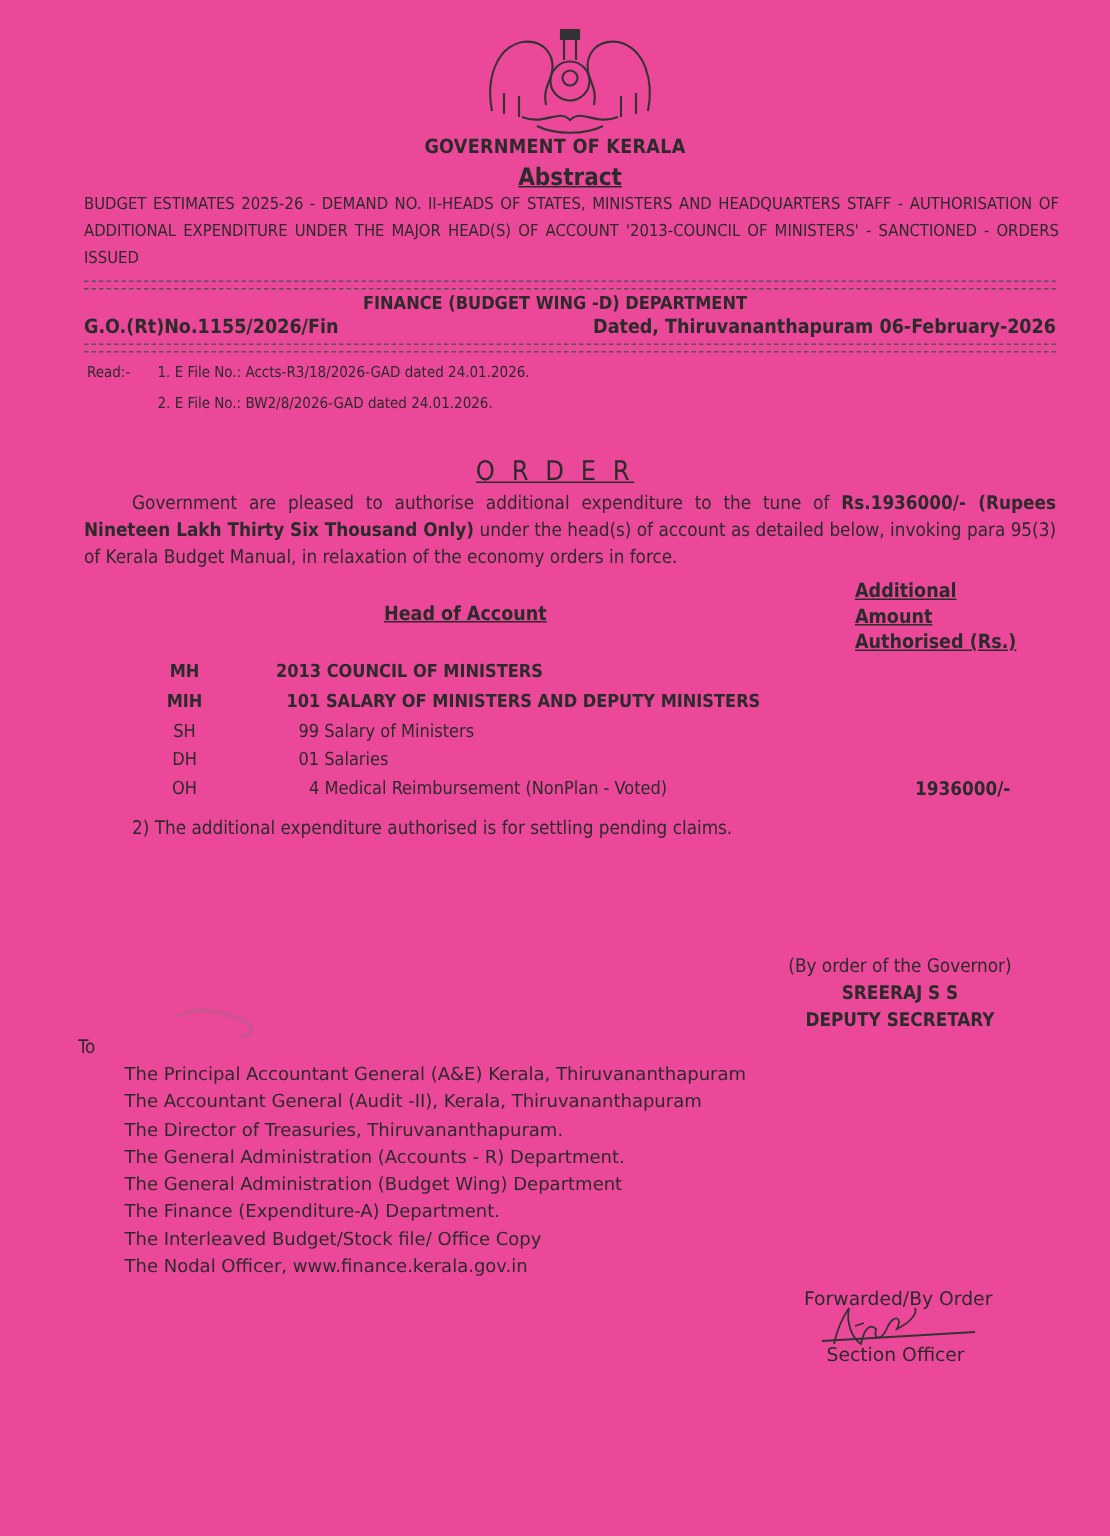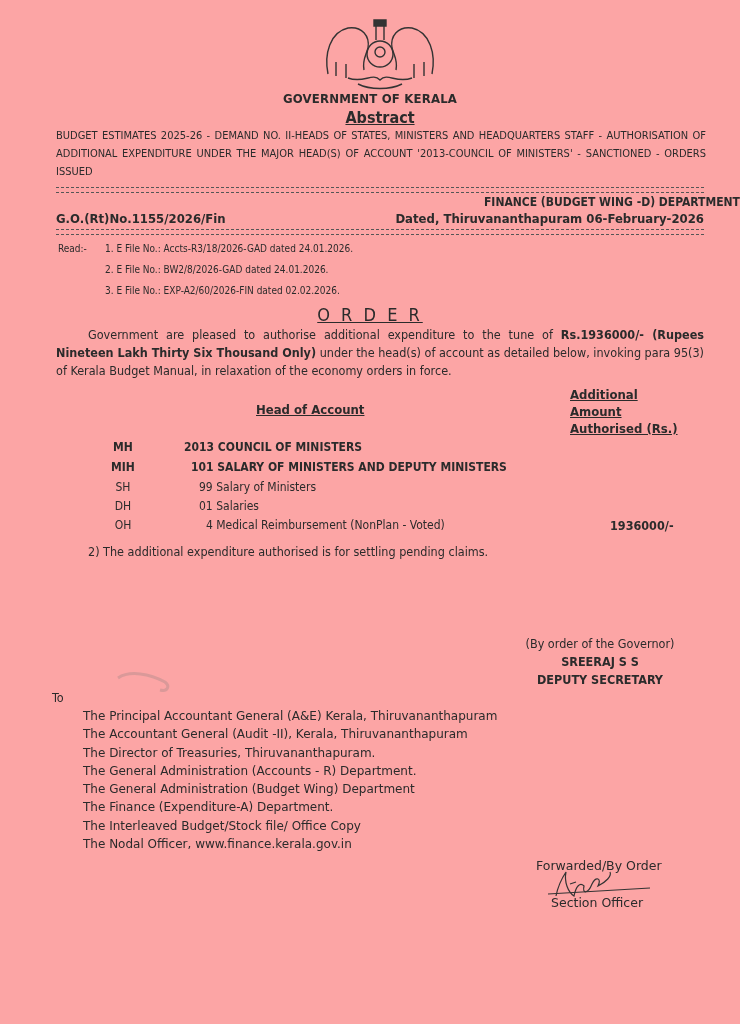--- a/index.html
+++ b/index.html
@@ -1,25 +1,25 @@
 <!DOCTYPE html>
 <html><head>
 <meta charset="utf-8">
 <style>
   html,body{margin:0;padding:0;}
   body{width:740px;height:1024px;background:#f7f6f4;font-family:"DejaVu Sans Condensed","DejaVu Sans",sans-serif;color:#2b2b2b;overflow:hidden;position:relative;}
-  .page{position:absolute;left:0;top:0;width:740px;height:1024px;background:#fca5a5;}
+  .page{position:absolute;left:0;top:0;width:740px;height:1024px;background:#ec4899;}
   .emblem{position:absolute;left:318px;top:14px;width:124px;height:78px;}
   .center{position:absolute;left:0;width:740px;text-align:center;}
   .t-gov{top:91px;font-size:13px;font-weight:bold;letter-spacing:0.2px;}
   .t-abs{top:108px;font-size:16px;font-weight:bold;margin-left:10px;}
   .t-abs span{text-decoration:underline;}
   .subject{position:absolute;left:56px;top:127px;width:650px;font-size:11px;line-height:18px;text-align:justify;}
   .rule{position:absolute;left:56px;width:648px;height:4px;border-top:1px dashed #555;border-bottom:1px dashed #555;}
-  .dept{top:195px;font-size:12px;font-weight:bold;text-align:right;}
+  .dept{top:195px;font-size:12px;font-weight:bold;}
   .gono{position:absolute;left:56px;top:211px;font-size:13px;font-weight:bold;}
   .dated{position:absolute;right:36px;top:211px;font-size:13px;font-weight:bold;}
   .read{position:absolute;font-size:10px;}
   .order-h{top:304px;font-size:18px;font-weight:normal;letter-spacing:3px;}
   .order-h span{text-decoration:underline;}
   .para{position:absolute;left:56px;width:648px;font-size:12.5px;line-height:18px;text-align:justify;}
   .indent{text-indent:32px;}
   .hoa{position:absolute;left:256px;top:402px;font-size:13px;font-weight:bold;text-decoration:underline;}
   .amt-h{position:absolute;left:570px;top:386px;width:132px;font-size:13px;font-weight:bold;line-height:17px;}
   .amt-h div{text-decoration:underline;}
@@ -63,21 +63,20 @@
 
   <div class="rule" style="top:187px"></div>
   <div class="center dept">FINANCE (BUDGET WING -D) DEPARTMENT</div>
   <div class="gono">G.O.(Rt)No.1155/2026/Fin</div>
   <div class="dated">Dated, Thiruvananthapuram 06-February-2026</div>
   <div class="rule" style="top:229px"></div>
 
   <div class="read" style="left:58px;top:243px">Read:-</div>
   <div class="read" style="left:105px;top:243px">1. E File No.: Accts-R3/18/2026-GAD dated 24.01.2026.</div>
   <div class="read" style="left:105px;top:264px">2. E File No.: BW2/8/2026-GAD dated 24.01.2026.</div>
-  <div class="read" style="left:105px;top:285px">3. E File No.: EXP-A2/60/2026-FIN dated 02.02.2026.</div>
 
   <div class="center order-h"><span>O R D E R</span></div>
 
   <div class="para indent" style="top:326px"><span>Government are pleased to authorise additional expenditure to the tune of </span><b>Rs.1936000/- (Rupees Nineteen Lakh Thirty Six Thousand Only)</b><span> under the head(s) of account as detailed below, invoking para 95(3) of Kerala Budget Manual, in relaxation of the economy orders in force.</span></div>
 
   <div class="hoa">Head of Account</div>
   <div class="amt-h">
     <div>Additional</div>
     <div>Amount</div>
     <div>Authorised (Rs.)</div>

